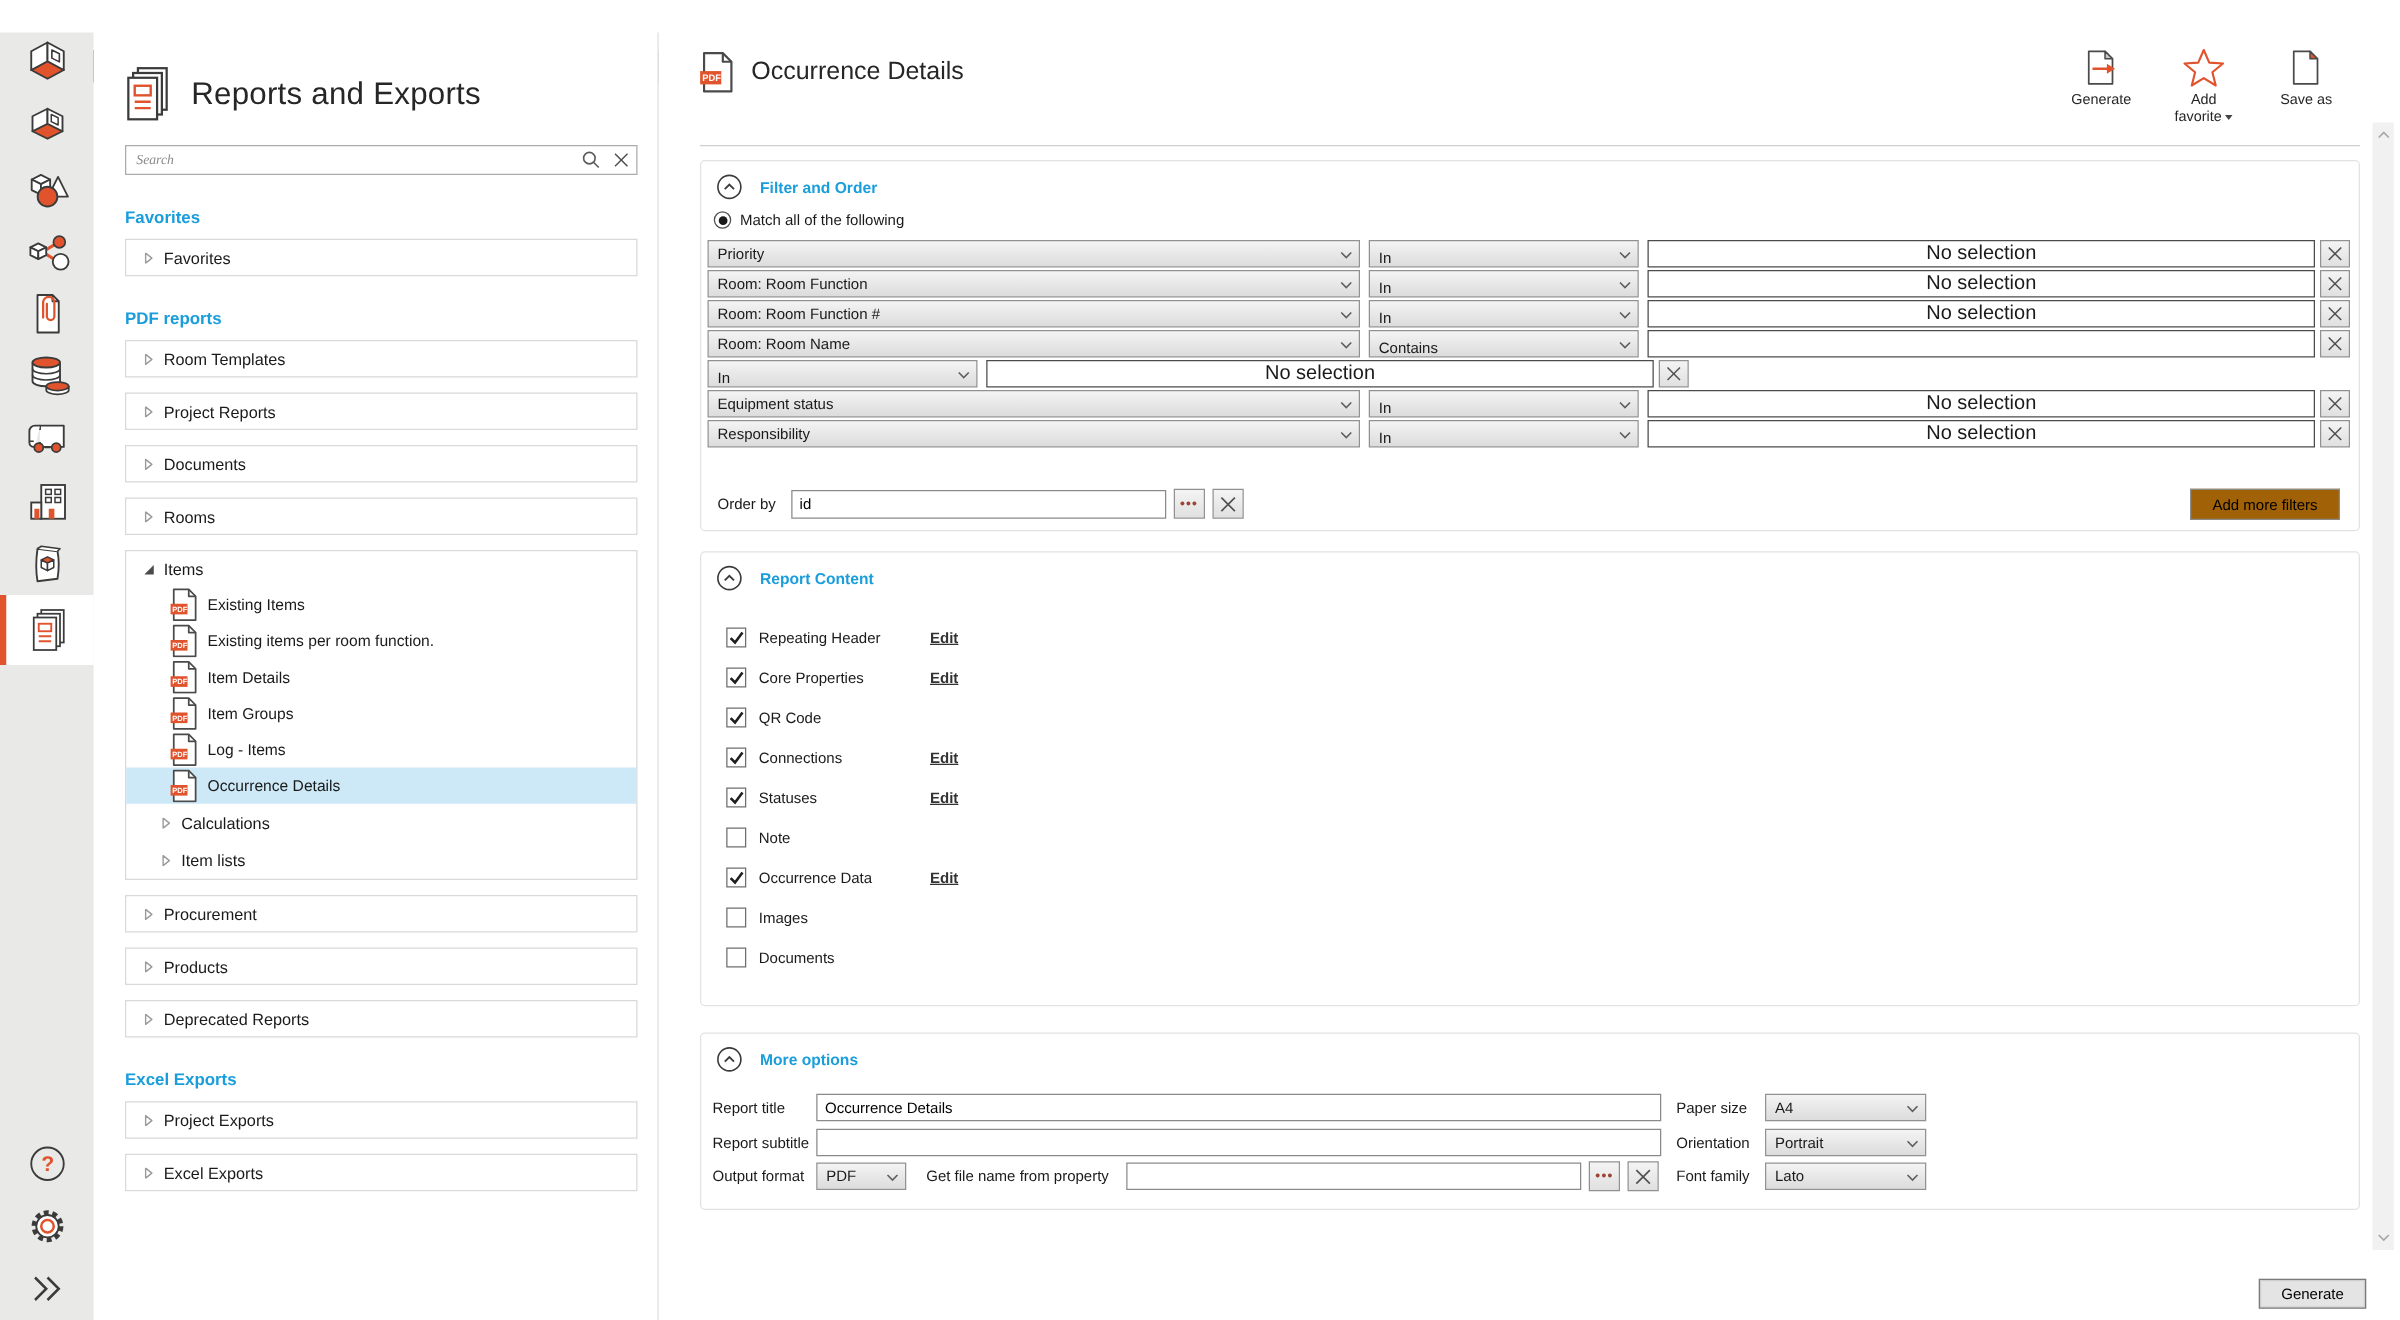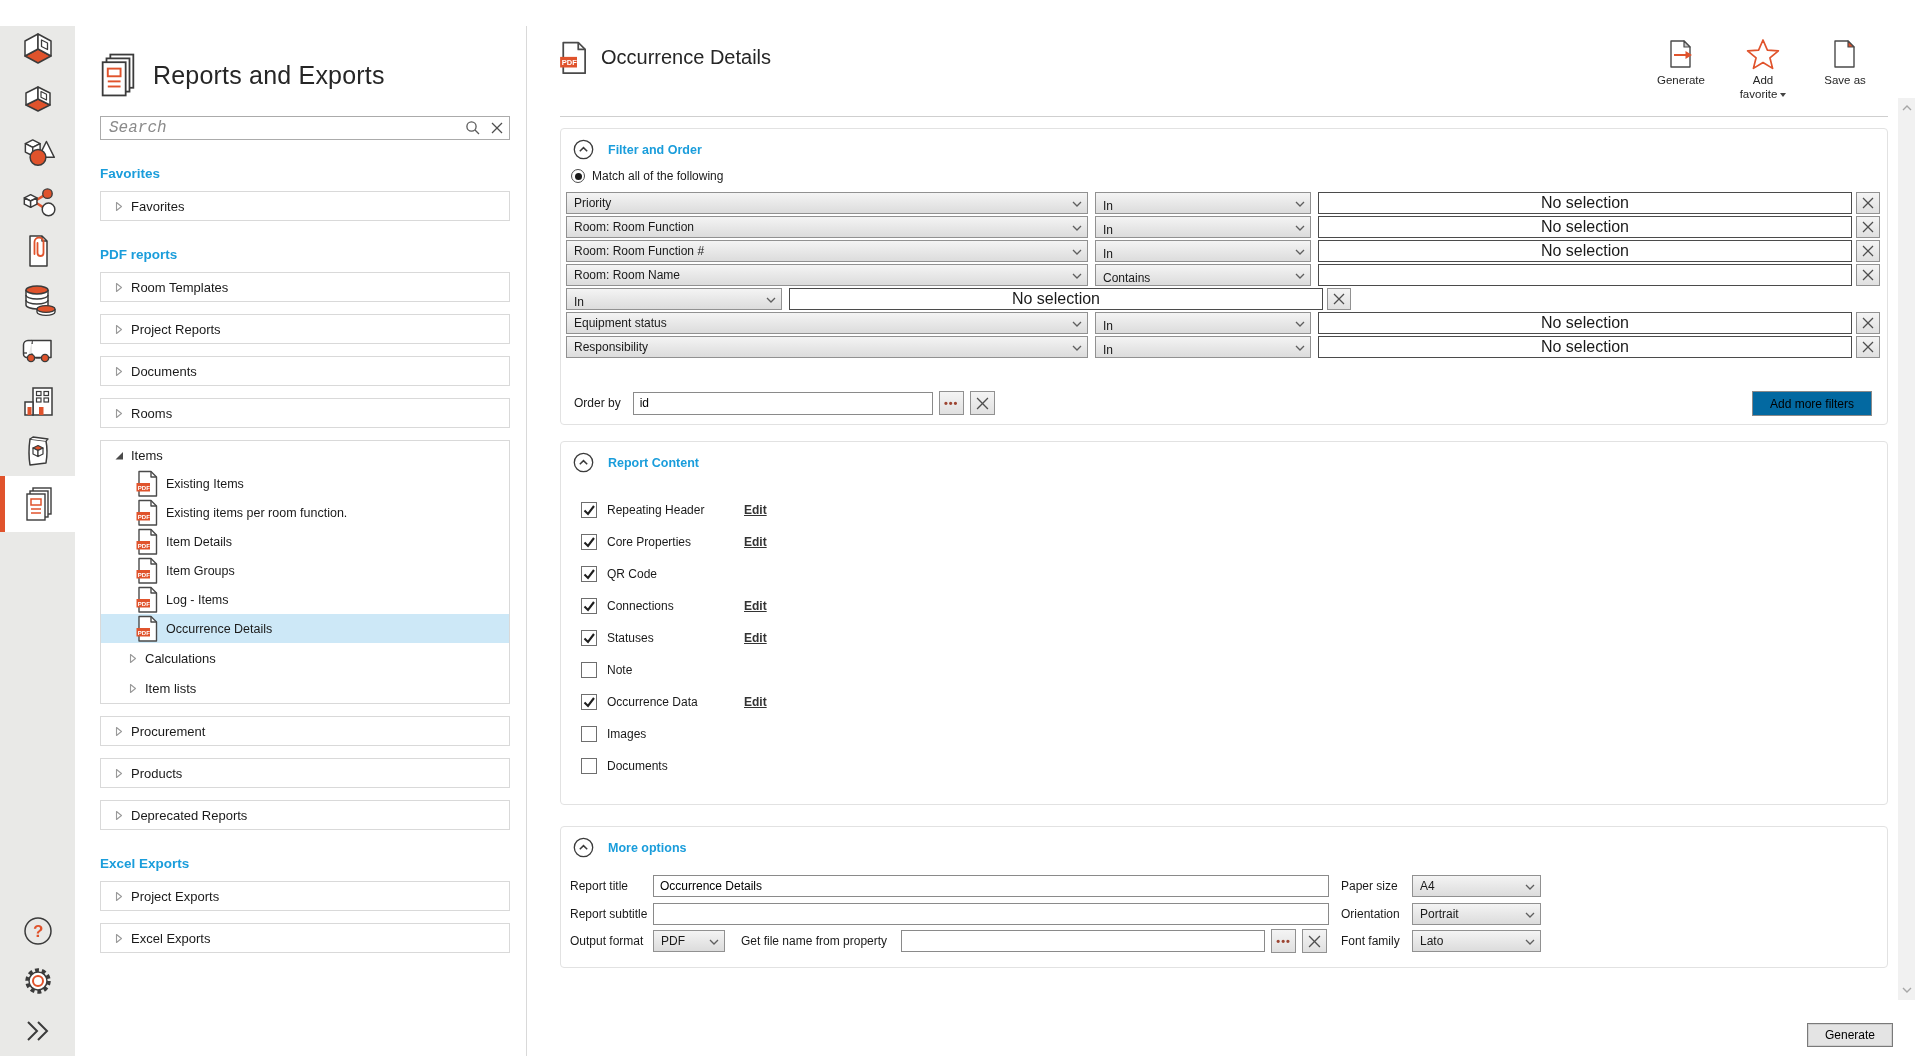--- a/index.html
+++ b/index.html
@@ -21,22 +21,22 @@
     width:5px; background:#e0532c; }
   .rail-spacer { flex:1; }
 
   
   .sidebar { position:absolute; left:75px; top:26px; width:452px; height:1030px;
     background:#fff; border-right:1px solid #d9d9d9; overflow:hidden; }
   .sb-header { display:flex; align-items:center; padding:26px 16px 4px 22px;text-align:center; }
   .sb-title { font-size:25px; font-weight:300; color:#262626; margin-left:14px; letter-spacing:.2px; }
   .sb-search { margin:14px 16px 0 25px; height:24px; border:1px solid #ababab;
     display:flex; align-items:center; background:#fff; }
-  .sb-search input { flex:1; border:0; outline:none; font-size:16px; font-style:italic;
-    color:#444; padding:0 8px; font-family:Liberation Mono, monospace; background:transparent; }
+  .sb-search input { flex:1; border:0; outline:none; font-size:11px; font-style:italic;
+    color:#444; padding:0 8px; font-family:Liberation Serif, serif; background:transparent; }
   .sb-search input::placeholder { color:#8a8a8a; font-style:italic; }
   .sb-search .icn { width:24px; display:flex; justify-content:center; cursor:pointer; }
   .sb-sec-header { font-size:13.5px; font-weight:bold; color:#1a9ddb; margin:26px 16px 10px 25px; }
   .sb-group { border:1px solid #d9d9d9; margin:0 16px 12px 25px; background:#fff; }
   .grp-row { height:28px; display:flex; align-items:center; padding-left:10px;
     font-size:13px; cursor:pointer; }
   .grp-row .tri { width:16px; display:flex; justify-content:center; margin-right:4px; }
   .tree-leaf { height:29px; display:flex; align-items:center; padding-left:34px;
     font-size:12.5px; cursor:pointer; }
   .tree-leaf .pdf-ic { margin-right:8px; }
@@ -96,21 +96,21 @@
   .sq-btn { width:24px; height:22px; border:1px solid #919191;
     background:linear-gradient(#f4f4f4,#e0e0e0); display:flex; align-items:center;
     justify-content:center; cursor:pointer; }
   .order-row { position:absolute; left:13px; top:262px; display:flex; align-items:center; }
   .order-row .olbl { font-size:12px; margin-right:12px; }
   .order-input { width:300px; height:23px; border:1px solid #8a8a8a; font-size:12px;
     padding:0 6px; outline:none; font-family:"Liberation Sans", sans-serif; }
   .order-row .sq-btn { margin-left:6px; height:24px; width:25px; }
   .dots { color:#9c4431; font-weight:bold; font-size:11px; letter-spacing:1px; line-height:6px; }
   .add-filters-btn { position:absolute; right:15px; top:262px; width:120px; height:25px;
-    border:1px solid #8a8a8a; background:#0369a1; font-size:12px;
+    border:1px solid #8a8a8a; background:#a16207; font-size:12px;
     font-family:"Liberation Sans", sans-serif; cursor:pointer; }
 
   
   .cb-row { position:absolute; left:20px; height:18px; display:flex; align-items:center; }
   .cb { width:16px; height:16px; border:1px solid #6e6e6e; background:#fff; margin-right:10px;
     display:flex; align-items:center; justify-content:center; cursor:pointer; flex:none; }
   .cb svg { display:none; }
   .cb.checked svg { display:block; }
   .cb-lbl { font-size:12px; width:118px; }
   .edit-link { font-size:12px; color:#333; text-decoration:underline; margin-left:19px;

